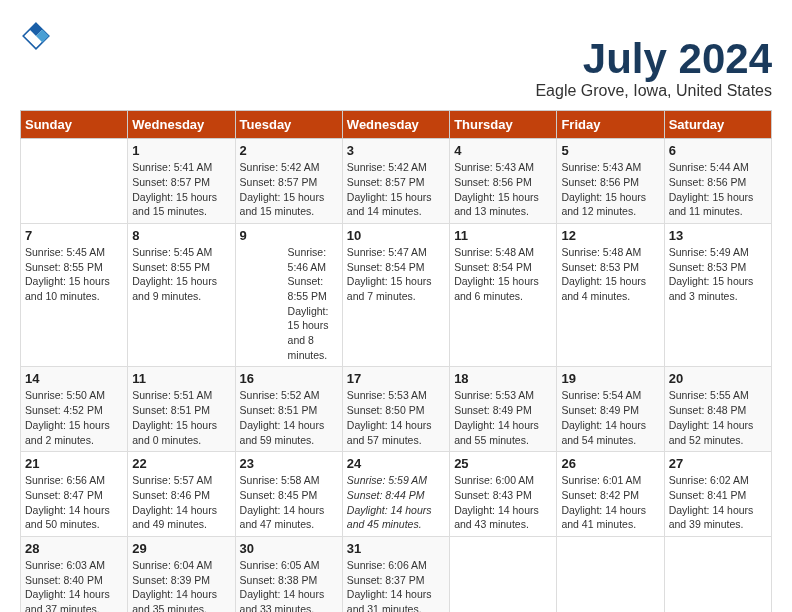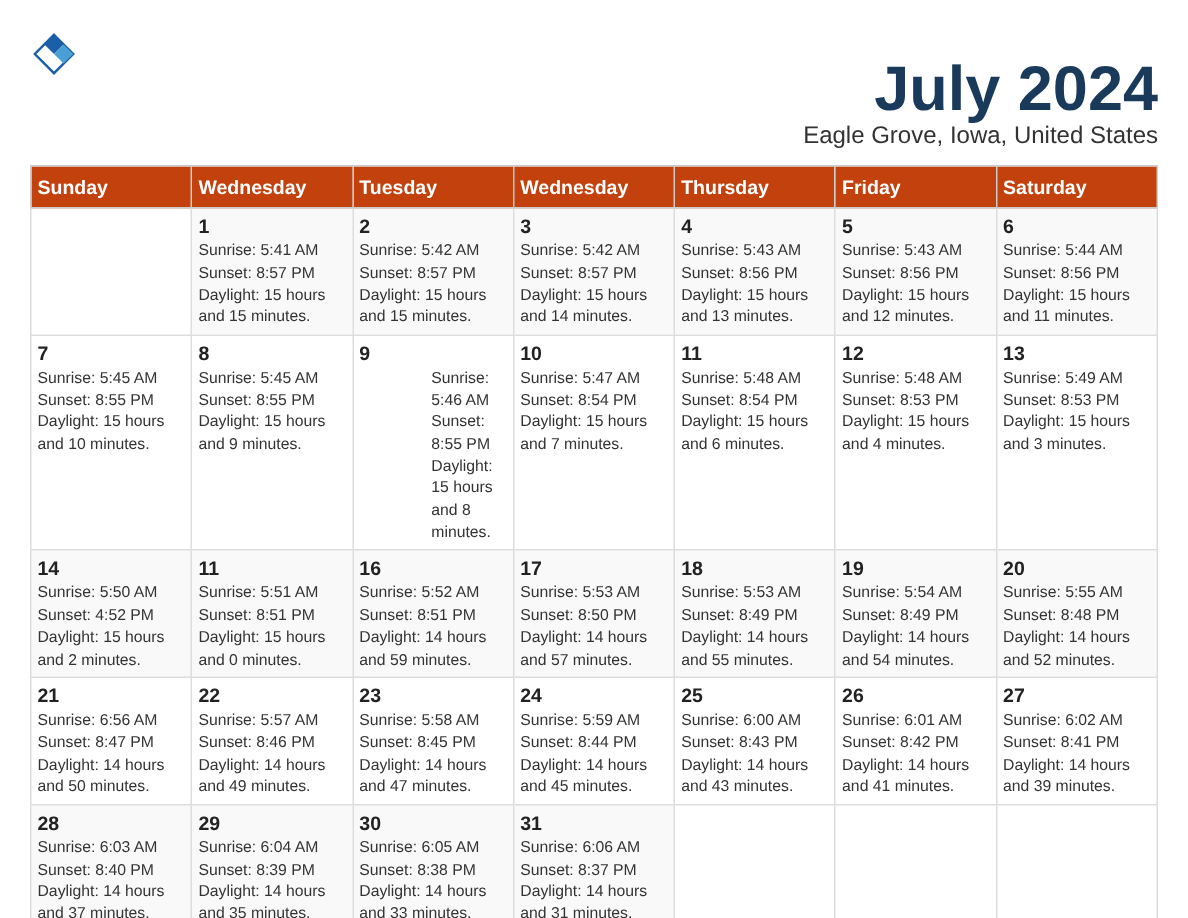--- a/index.html
+++ b/index.html
@@ -282,21 +282,21 @@
         </td>
         <td>
           <span class="day-number">23</span>
           <div class="day-detail" style="white-space: pre-line;">Sunrise: 5:58 AM
 Sunset: 8:45 PM
 Daylight: 14 hours
 and 47 minutes.</div>
         </td>
         <td>
           <span class="day-number">24</span>
-          <div class="day-detail" style="white-space: pre-line;">Sunrise: 5:59 AM
+          <div class="day-detail" style="white-space: pre-line; font-style: italic;">Sunrise: 5:59 AM
 Sunset: 8:44 PM
 Daylight: 14 hours
 and 45 minutes.</div>
         </td>
         <td>
           <span class="day-number">25</span>
           <div class="day-detail" style="white-space: pre-line;">Sunrise: 6:00 AM
 Sunset: 8:43 PM
 Daylight: 14 hours
 and 43 minutes.</div>

